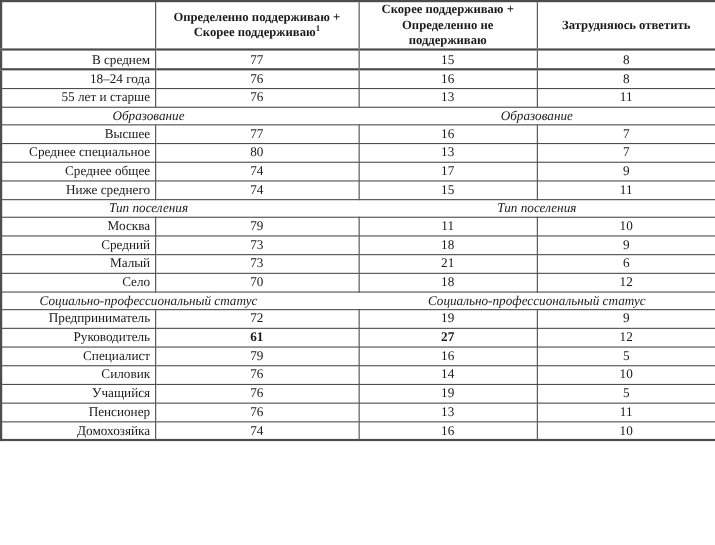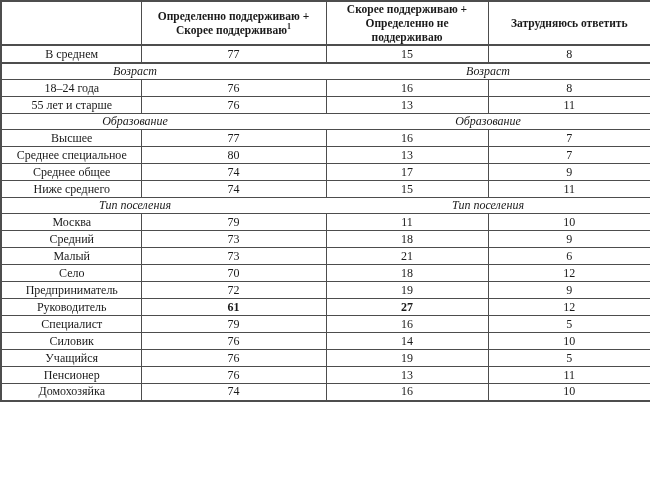--- a/index.html
+++ b/index.html
@@ -34,21 +34,21 @@
     white-space: normal;
   }
   thead th sup {
     font-size: 8px;
     line-height: 0;
   }
   tr.data-row { height: 17px; }
   tr.average-row { height: 18px; }
   tr.average-row td { border-bottom-width: 2px; }
   td.label-cell {
-    text-align: center;
+    text-align: right;
     font-size: 12px;
     padding-left: 5px;
   }
   td.value-cell {
     text-align: center;
     font-size: 12px;
   }
   td.value-cell.bold { font-weight: bold; }
   tr.section-row { height: 15px; }
   tr.section-row td { padding: 0; }
@@ -83,28 +83,20 @@
       <th>Затрудняюсь ответить</th>
     </tr>
   </thead>
   <tbody>
       <tr class="data-row average-row">
         <td class="label-cell">В среднем</td>
         <td class="value-cell">77</td>
         <td class="value-cell">15</td>
         <td class="value-cell">8</td>
       </tr>
-      <tr class="section-row">
-        <td colspan="4">
-          <div class="sec-wrap">
-            <span class="sec-label left">Возраст</span>
-            <span class="sec-label right">Возраст</span>
-          </div>
-        </td>
-      </tr>
       <tr class="data-row">
         <td class="label-cell">18–24 года</td>
         <td class="value-cell">76</td>
         <td class="value-cell">16</td>
         <td class="value-cell">8</td>
       </tr>
       <tr class="data-row">
         <td class="label-cell">55 лет и старше</td>
         <td class="value-cell">76</td>
         <td class="value-cell">13</td>
@@ -167,20 +159,28 @@
         <td class="value-cell">73</td>
         <td class="value-cell">21</td>
         <td class="value-cell">6</td>
       </tr>
       <tr class="data-row">
         <td class="label-cell">Село</td>
         <td class="value-cell">70</td>
         <td class="value-cell">18</td>
         <td class="value-cell">12</td>
       </tr>
+      <tr class="section-row">
+        <td colspan="4">
+          <div class="sec-wrap">
+            <span class="sec-label left">Социально-профессиональный статус</span>
+            <span class="sec-label right">Социально-профессиональный статус</span>
+          </div>
+        </td>
+      </tr>
       <tr class="data-row">
         <td class="label-cell">Предприниматель</td>
         <td class="value-cell">72</td>
         <td class="value-cell">19</td>
         <td class="value-cell">9</td>
       </tr>
       <tr class="data-row">
         <td class="label-cell">Руководитель</td>
         <td class="value-cell bold">61</td>
         <td class="value-cell bold">27</td>

